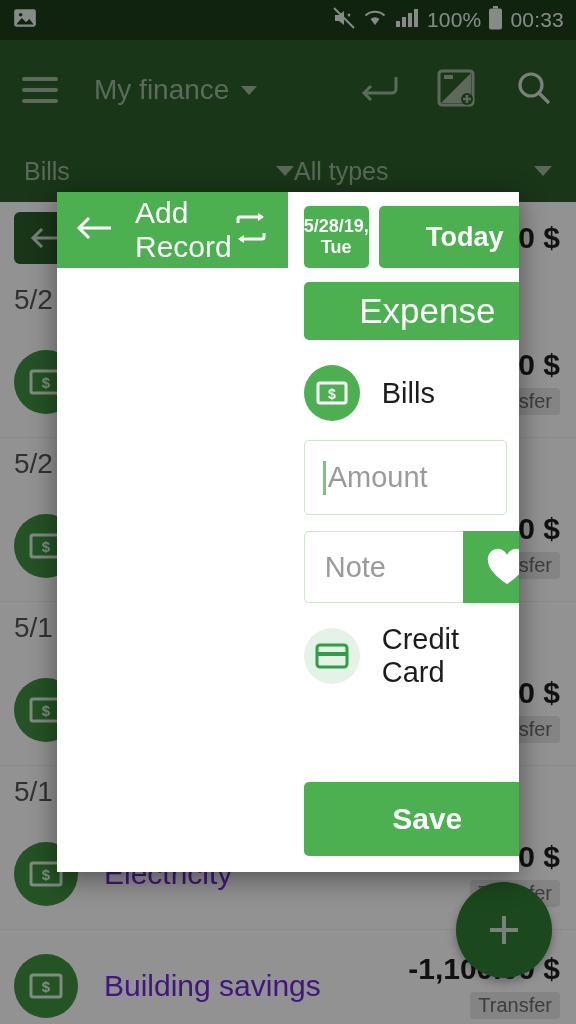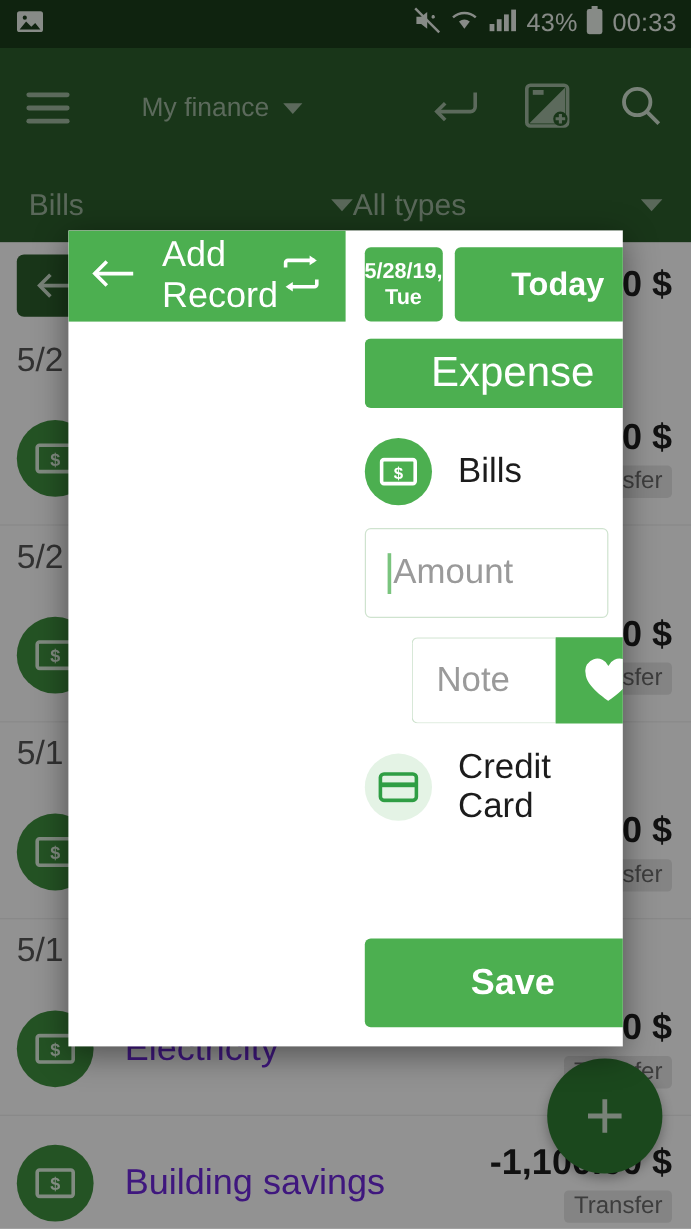--- a/index.html
+++ b/index.html
@@ -23,21 +23,21 @@
   .sb-pct{ font-size:21px; }
   .sb-time{ font-size:21px; }
   .ic{ display:inline-block; }
 
   .appbar{
     position:absolute; top:40px; left:0; width:576px; height:100px;
     background:#2b5e2b; display:flex; align-items:center; padding:0 22px;
   }
   .hamburger{ width:36px; height:26px; display:flex; flex-direction:column; justify-content:space-between; }
   .hamburger span{ display:block; height:4px; background:#9fb79f; border-radius:2px; }
-  .app-title{ margin-left:60px; font-size:22px; color:#9fb79f; font-weight:400; }
+  .app-title{ margin-left:36px; font-size:28px; color:#9fb79f; font-weight:400; }
   .caret{ width:0;height:0;border-left:8px solid transparent;border-right:8px solid transparent;border-top:9px solid #9fb79f; margin-left:12px; }
   .appbar-actions{ margin-left:auto; display:flex; align-items:center; gap:38px; }
 
   .filterbar{
     position:absolute; top:140px; left:0; width:576px; height:62px;
     background:#2b5e2b; display:flex; align-items:center; padding:0 24px;
   }
   .filter{ display:flex; align-items:center; font-size:25px; color:#9cb49c; }
   .filter .fcaret{ width:0;height:0;border-left:9px solid transparent;border-right:9px solid transparent;border-top:10px solid #9cb49c; }
   .f1{ width:270px; justify-content:space-between; }
@@ -108,21 +108,21 @@
 
   .amount-row{ display:flex; align-items:center; margin-top:4px; }
   .field{
     flex:1; height:75px; border:1px solid #cfe3cf; border-radius:5px; background:#fff;
     display:flex; align-items:center; padding-left:18px; position:relative;
   }
   .caretbar{ width:3px; height:34px; background:#7ac47e; margin-right:2px; }
   .ph{ font-size:29px; color:#9a9a9a; }
   .cur{ font-size:30px; font-weight:700; color:#3a3a3a; margin-left:18px; width:26px; text-align:center; }
 
-  .note-row{ display:flex; align-items:stretch; margin-top:16px; height:72px;margin-left:39px; }
+  .note-row{ display:flex; align-items:stretch; margin-top:16px; height:72px; }
   .note-field{
     flex:1; border:1px solid #cfe3cf; border-right:none; border-radius:5px 0 0 5px; background:#fff;
     display:flex; align-items:center; padding-left:20px;
   }
   .fav-btn{
     width:88px; background:#4caf50; border-radius:0 5px 5px 0;
     display:flex; align-items:center; justify-content:center;
   }
 
   .save-wrap{ padding:10px 0 16px 0; margin-top:auto; }
@@ -160,21 +160,21 @@
             </svg>
         </span>
         <span class="ic">
           <svg width="26" height="22" viewBox="0 0 26 22">
               <rect x="2" y="14" width="4" height="6" fill="#e8efe8"></rect>
               <rect x="8" y="10" width="4" height="10" fill="#e8efe8"></rect>
               <rect x="14" y="6" width="4" height="14" fill="#e8efe8"></rect>
               <rect x="20" y="2" width="4" height="18" fill="#e8efe8"></rect>
             </svg>
         </span>
-        <span class="sb-pct">43%</span>
+        <span class="sb-pct">100%</span>
         <span class="ic">
           <svg width="15" height="24" viewBox="0 0 15 24">
               <rect x="5" y="0" width="5" height="2.5" fill="#e8efe8"></rect>
               <rect x="1" y="2.5" width="13" height="21" rx="2" fill="#e8efe8"></rect>
             </svg>
         </span>
         <span class="sb-time">00:33</span>
       </div>
     </div>
 

